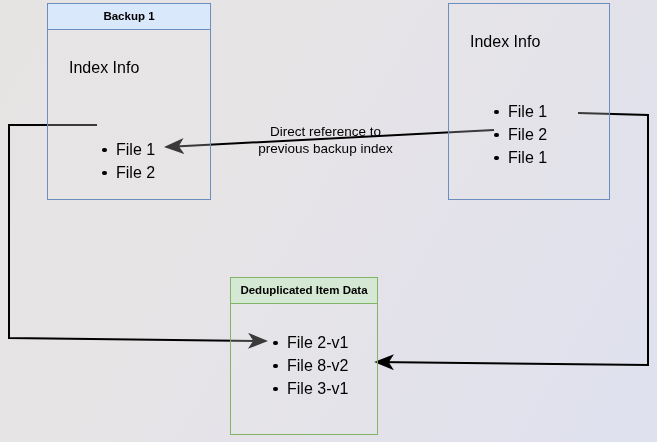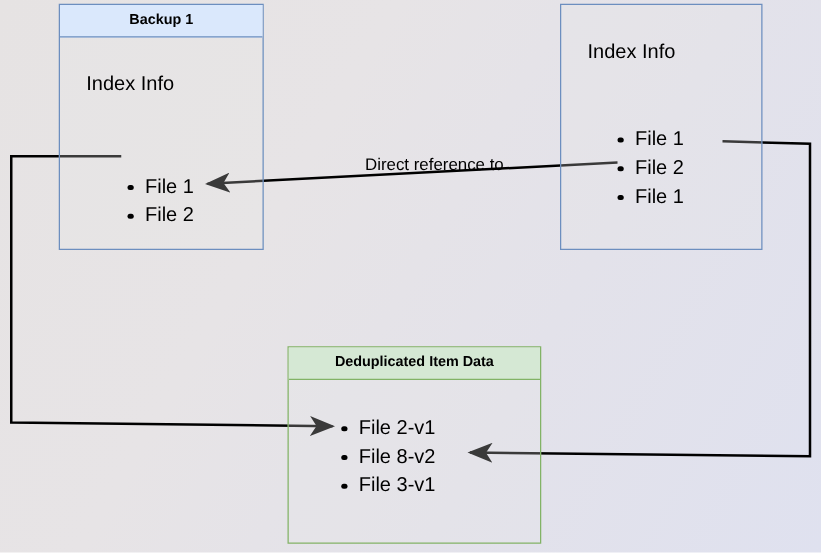--- a/index.html
+++ b/index.html
@@ -82,21 +82,21 @@
     width: 4.5px;
     height: 4.5px;
     border-radius: 50%;
     background: #000;
   }
   .edge-label {
     position: absolute;
     font-size: 13.5px;
     line-height: 17px;
     color: #000;
-    text-align: right;
+    text-align: center;
     white-space: nowrap;
   }
 </style>
 </head>
 <body>
 
 <div id="canvas">
 
   <svg class="connectors" width="657" height="442" viewBox="0 0 657 442">
     <defs>
@@ -127,28 +127,29 @@
     <div class="node-body">
       <div class="index-title" style="left:21px; top:29px;">Index Info</div>
       <ul class="file-list" style="left:43px; top:96px;">
         <li>File 1</li>
         <li>File 2</li>
         <li>File 1</li>
       </ul>
     </div>
   </div>
 
-  <div class="node green" style="left:230px; top:277px; width:203px; height:158px;">
+  <div class="node green" style="left:230px; top:277px; width:148px; height:158px;">
     <div class="node-header">Deduplicated Item Data</div>
     <div class="node-body">
       <ul class="file-list" style="left:40px; top:27px;">
         <li>File 2-v1</li>
         <li>File 8-v2</li>
         <li>File 3-v1</li>
       </ul>
     </div>
   </div>
 
   <div class="edge-label" style="left:248px; top:123px; width:155px;">
     <div>Direct reference to</div>
+    <div>previous backup index</div>
   </div>
 
 </div>
 
 </body></html>

